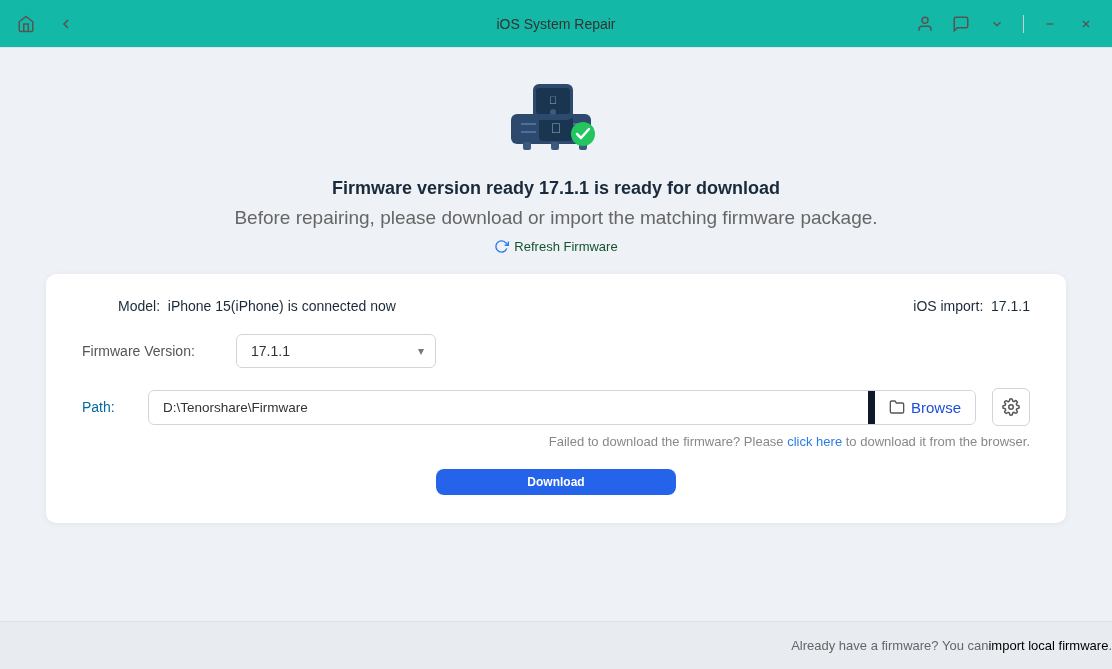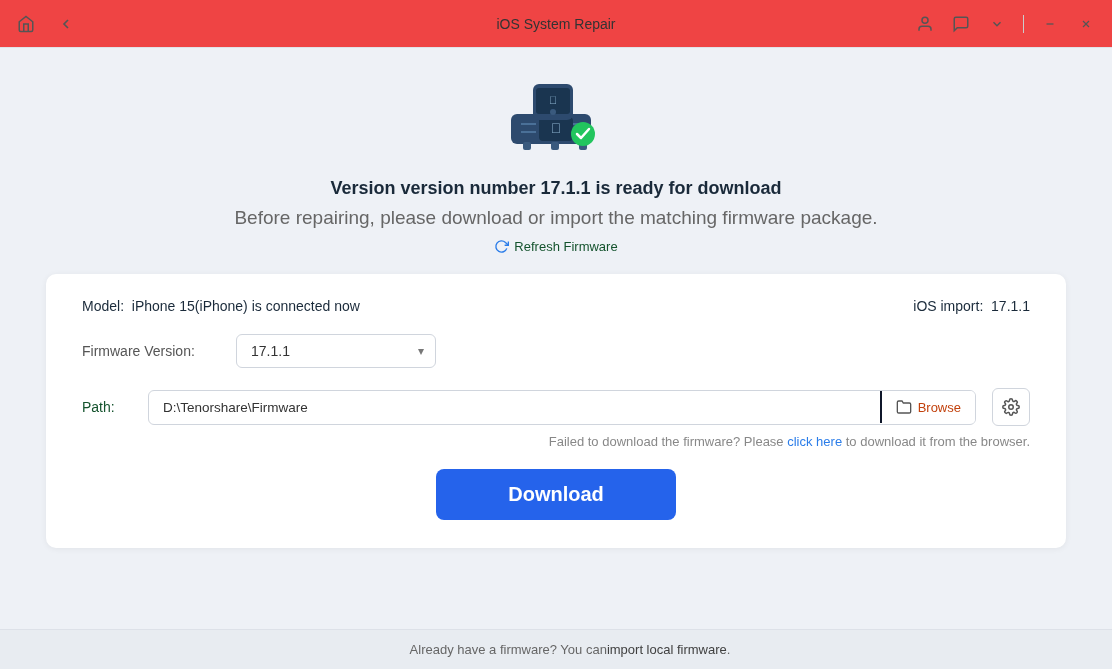--- a/index.html
+++ b/index.html
@@ -8,21 +8,21 @@
       background: #f0f4f8;
       width: 1112px;
       height: 669px;
       overflow: hidden;
       display: flex;
       flex-direction: column;
     }
 
     
     .titlebar {
-      background: #ef4444;
+      background: #14b8a6;
       height: 48px;
       display: flex;
       align-items: center;
       justify-content: space-between;
       padding: 0 12px;
       border-bottom: 1px solid #e0e3e8;
       flex-shrink: 0;
     }
     .titlebar-left {
       display: flex;
@@ -130,20 +130,21 @@
 
     .info-row {
       display: flex;
       justify-content: space-between;
       align-items: center;
       margin-bottom: 20px;
     }
     .info-item {
       font-size: 14px;
       color: #444;
+      margin-left: 36px;
     }
     .info-item span {
       color: #1a2a3a;
       font-weight: 500;
     }
 
     .form-row {
       display: flex;
       align-items: center;
       margin-bottom: 20px;
@@ -181,21 +182,21 @@
     }
 
     .path-row {
       display: flex;
       align-items: center;
       gap: 16px;
       margin-bottom: 8px;
     }
     .path-label {
       font-size: 14px;
-      color: #14532d;
+      color: #0369a1;
       min-width: 50px;
     }
     .path-input-wrapper {
       flex: 1;
       display: flex;
       align-items: center;
       border: 1px solid #d0d5dd;
       border-radius: 6px;
       background: white;
       overflow: hidden;
@@ -208,25 +209,25 @@
       font-size: 13.5px;
       color: #333;
       background: transparent;
     }
     .browse-btn {
       display: flex;
       align-items: center;
       gap: 6px;
       padding: 8px 14px;
       border: none;
-      border-left: 2px solid #0f172a;
+      border-left: 7px solid #0f172a;
       background: white;
       cursor: pointer;
-      font-size: 13px;
-      color: #c2410c;
+      font-size: 15px;
+      color: #1d4ed8;
       white-space: nowrap;
     }
     .settings-btn {
       width: 38px;
       height: 38px;
       display: flex;
       align-items: center;
       justify-content: center;
       border: 1px solid #d0d5dd;
       border-radius: 6px;
@@ -247,46 +248,46 @@
     .help-link {
       color: #2b7de9;
       text-decoration: none;
       cursor: pointer;
     }
 
     .download-btn {
       display: block;
       width: 240px;
       margin: 0 auto;
-      padding: 14px;
+      padding: 6px;
       background: #2563eb;
       color: white;
       border: none;
       border-radius: 8px;
-      font-size: 20px;
+      font-size: 12px;
       font-weight: 600;
       cursor: pointer;
       text-align: center;
     }
 
     
     .footer {
       background: #e8ecf1;
-      height: 40px;
-      display: flex;
-      align-items: center;
-      justify-content: center;
+      height: 48px;
+      display: flex;
+      align-items: center;
+      justify-content: flex-end;
       font-size: 13px;
       color: #666;
       flex-shrink: 0;
       border-top: 1px solid #dde1e8;
       padding-left: 28px;
     }
     .footer-link {
-      color: #404040;
+      color: #000000;
       text-decoration: none;
       cursor: pointer;
     }
 
     
     .device-svg {
       width: 110px;
       height: 90px;
     }
   </style>
@@ -367,21 +368,21 @@
         <rect x="35" y="16" width="34" height="26" rx="3" fill="#1a3550"></rect>
         <text x="52" y="32" text-anchor="middle" font-size="11" fill="#8ab0cc"></text>
 
         <circle cx="52" cy="40" r="3" fill="#3a5a7e"></circle>
 
         <circle cx="82" cy="62" r="12" fill="#22c55e"></circle>
         <polyline points="76,62 80,66 88,57" stroke="white" stroke-width="2.5" fill="none" stroke-linecap="round" stroke-linejoin="round"></polyline>
       </svg>
     </div>
 
-    <div class="hero-title">Version version number 17.1.1 is ready for download</div>
+    <div class="hero-title">Firmware version ready 17.1.1 is ready for download</div>
     <div class="hero-subtitle">Before repairing, please download or import the matching firmware package.</div>
     <a class="refresh-link">
       <svg width="15" height="15" viewBox="0 0 24 24" fill="none" stroke="#2b7de9" stroke-width="2.2">
         <polyline points="23,4 23,10 17,10"></polyline>
         <path d="M20.49 15a9 9 0 11-2.12-9.36L23 10"></path>
       </svg>
       <span>Refresh Firmware</span>
     </a>
   </div>
 

